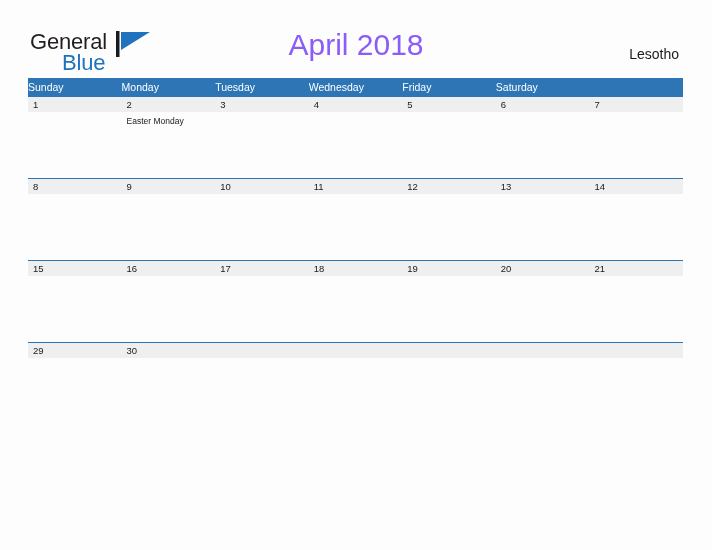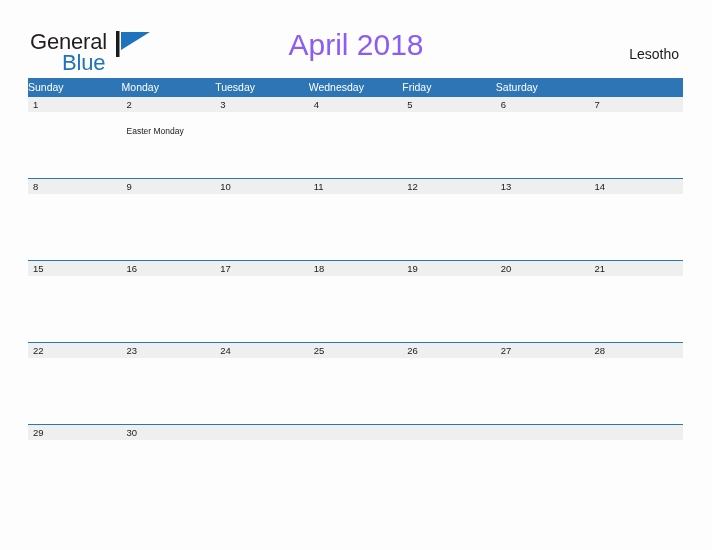--- a/index.html
+++ b/index.html
@@ -125,21 +125,21 @@
     font-family: "Liberation Sans", sans-serif;
   }
   .event-band {
     display: flex;
     background: #fdfdfd;
   }
   .event-cell {
     width: 93.571px;
     box-sizing: border-box;
     padding-left: 5px;
-    padding-top: 14px;
+    padding-top: 4px;
     font-size: 8.5px;
     line-height: 11px;
     color: #1a1a1a;
     font-family: "Liberation Sans", sans-serif;
   }
   .h-tall  { height: 66px; }
   .h-short { height: 15px; }
 </style>
 </head>
 <body>
@@ -229,40 +229,20 @@
       <div class="event-cell"></div>
       <div class="event-cell"></div>
       <div class="event-cell"></div>
       <div class="event-cell"></div>
       <div class="event-cell"></div>
       <div class="event-cell"></div>
       <div class="event-cell"></div>
     </div>
   </div>
 
-  <div class="week-block bordered">
-    <div class="date-band">
-      <div class="date-num">22</div>
-      <div class="date-num">23</div>
-      <div class="date-num">24</div>
-      <div class="date-num">25</div>
-      <div class="date-num">26</div>
-      <div class="date-num">27</div>
-      <div class="date-num">28</div>
-    </div>
-    <div class="event-band h-tall">
-      <div class="event-cell"></div>
-      <div class="event-cell"></div>
-      <div class="event-cell"></div>
-      <div class="event-cell"></div>
-      <div class="event-cell"></div>
-      <div class="event-cell"></div>
-      <div class="event-cell"></div>
-    </div>
-  </div>
 
   <div class="week-block bordered">
     <div class="date-band">
       <div class="date-num">29</div>
       <div class="date-num">30</div>
       <div class="date-num"></div>
       <div class="date-num"></div>
       <div class="date-num"></div>
       <div class="date-num"></div>
       <div class="date-num"></div>

